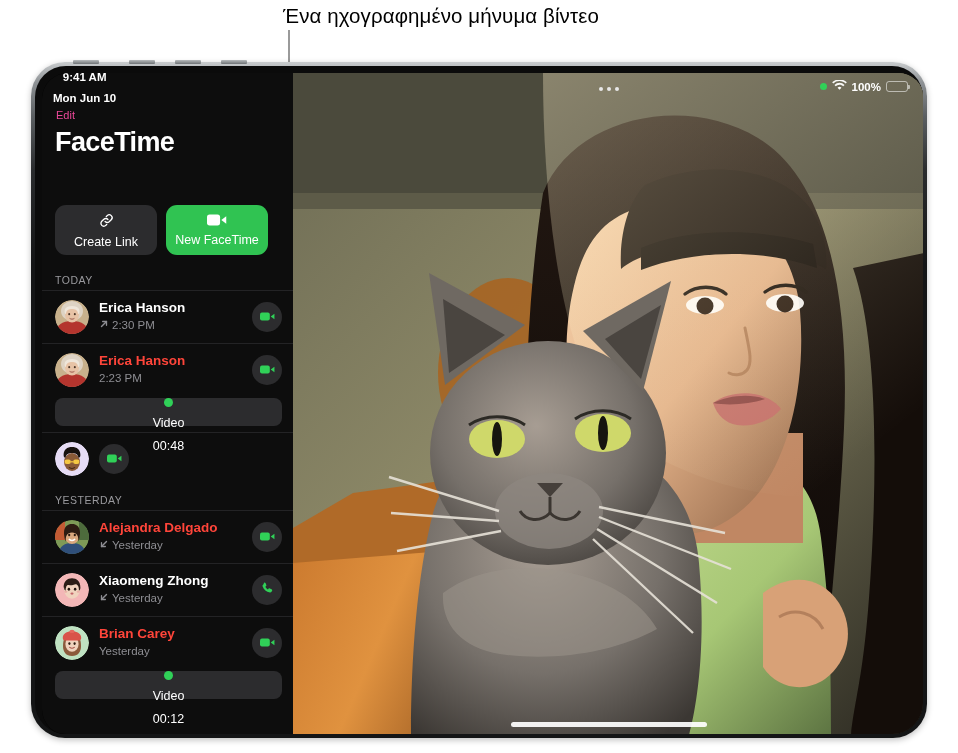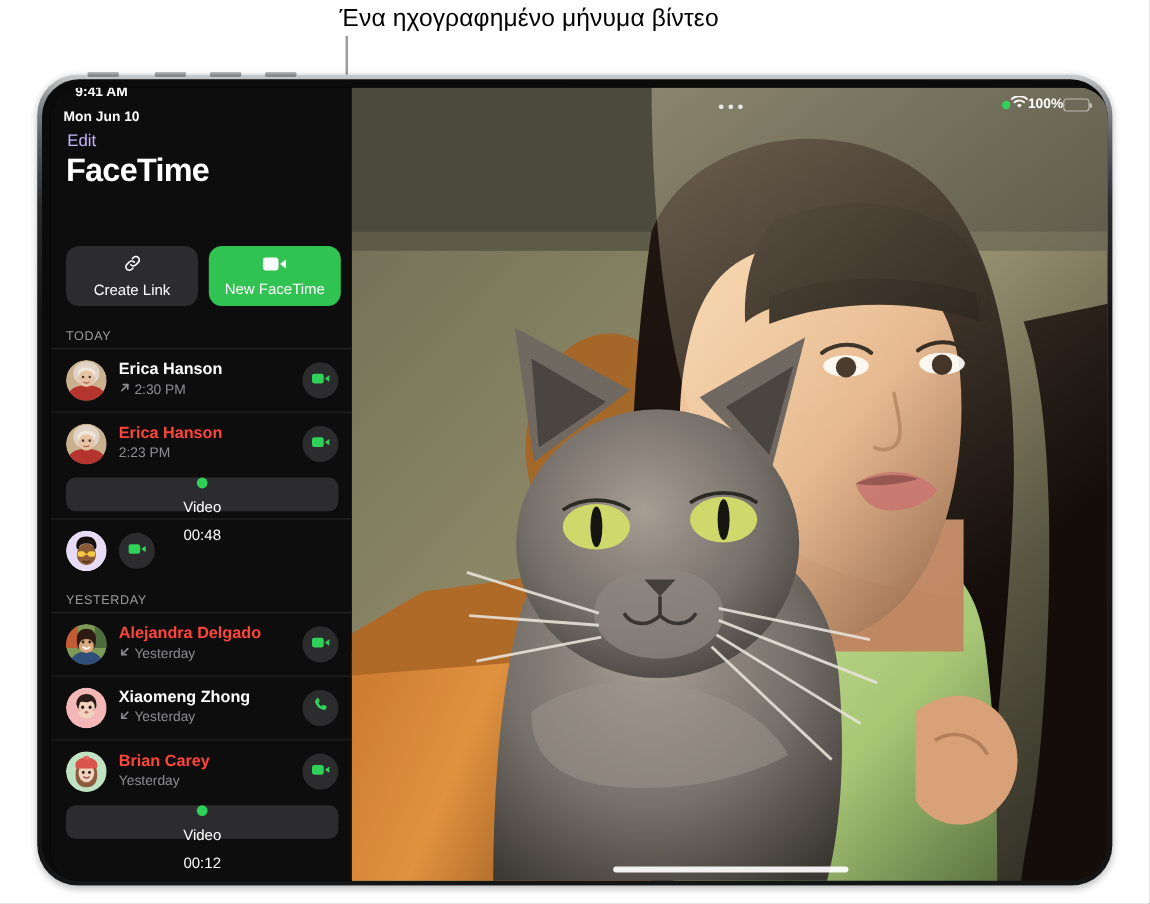--- a/index.html
+++ b/index.html
@@ -79,51 +79,51 @@
     position: absolute; left: 0; top: 0;
     width: 882px; height: 28px;
     display: flex; align-items: center;
     padding: 0 14px 0 11px;
     font-size: 11.5px; font-weight: bold; color: #fff;
     z-index: 5;
   }
   .status-left { display: flex; gap: 9px; align-items: center; flex-direction: column; }
   .status-right {
     position: absolute; right: 16px; top: 7px;
-    display: flex; align-items: center;
+    display: flex; gap: 5px; align-items: center;
     font-size: 11.5px; font-weight: bold; color: #fff;
   }
   .rec-dot { width: 7px; height: 7px; border-radius: 50%; background: #30d158; }
   .batt-shell {
     width: 22px; height: 11px; border: 1.3px solid rgba(255,255,255,0.55);
     border-radius: 3px; position: relative; padding: 1.2px;
   }
   .batt-fill { height: 100%; width: 100%; background: #fff; border-radius: 1.2px; }
   .batt-tip {
     position: absolute; right: -3px; top: 3.2px;
     width: 1.8px; height: 4px; background: rgba(255,255,255,0.55);
     border-radius: 0 1px 1px 0;
   }
 
   .edit-link {
     position: absolute; left: 14px; top: 36px;
-    font-size: 14px; color: #c4b5fd;
+    font-size: 11px; color: #ec4899;
     cursor: pointer;
   }
   .sb-title {
     position: absolute; left: 13px; top: 54px;
     font-size: 27px; font-weight: bold; color: #fff;
     letter-spacing: -0.6px;
   }
   .action-row {
     position: absolute; left: 13px; top: 132px;
     display: flex; gap: 9px;
   }
   .act-btn {
-    width: 110px; height: 50px;
+    width: 102px; height: 50px;
     border-radius: 11px;
     display: flex; flex-direction: column;
     align-items: center; justify-content: center;
     gap: 2px; cursor: pointer;
   }
   .act-btn.grey { background: #2c2c2e; }
   .act-btn.green { background: #30c352; }
   .act-label { font-size: 12.5px; color: #fff; font-weight: 500; }
 
   .section-head {

